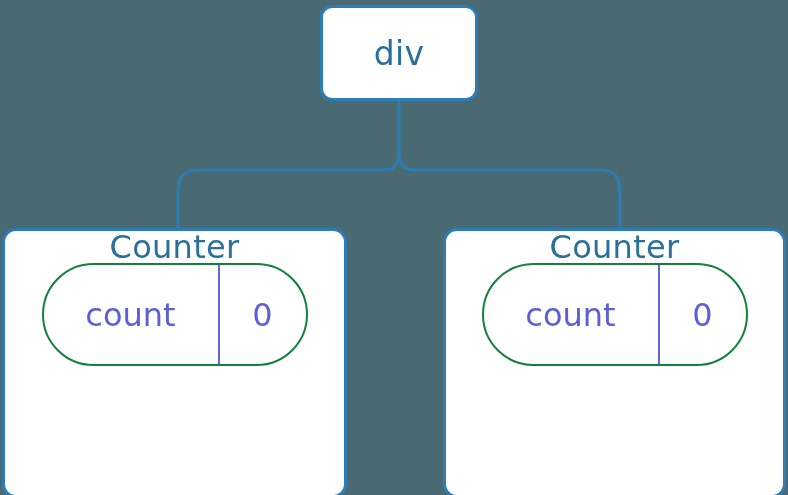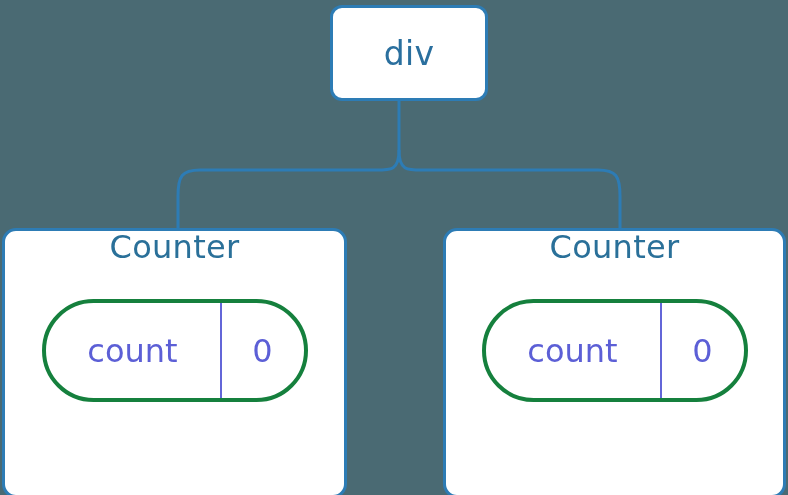--- a/index.html
+++ b/index.html
@@ -27,21 +27,21 @@
     height: 495px;
     pointer-events: none;
   }
   .node {
     position: absolute;
     background: #ffffff;
     border: 3px solid #2d7cb5;
     box-sizing: border-box;
   }
   .node-div {
-    left: 330px;
+    left: 320px;
     top: 5px;
     width: 158px;
     height: 96px;
     border-radius: 12px;
     display: flex;
     align-items: center;
     justify-content: center;
   }
   .node-div-label {
     color: #2a6f9e;
@@ -65,24 +65,23 @@
     left: 443px;
     width: 343px;
   }
   .node-counter-label {
     color: #2a7099;
     font-size: 32px;
     line-height: 1;
     letter-spacing: 0.3px;
   }
   .state-pill {
-    margin-top: 36px;
     width: 266px;
     height: 103px;
-    border: 4px solid #15803d;
+    border: 2px solid #15803d;
     border-radius: 52px;
     box-sizing: border-box;
     display: flex;
     align-items: stretch;
     background: #ffffff;
   }
   .state-key {
     flex: 0 0 174px;
     display: flex;
     align-items: center;

